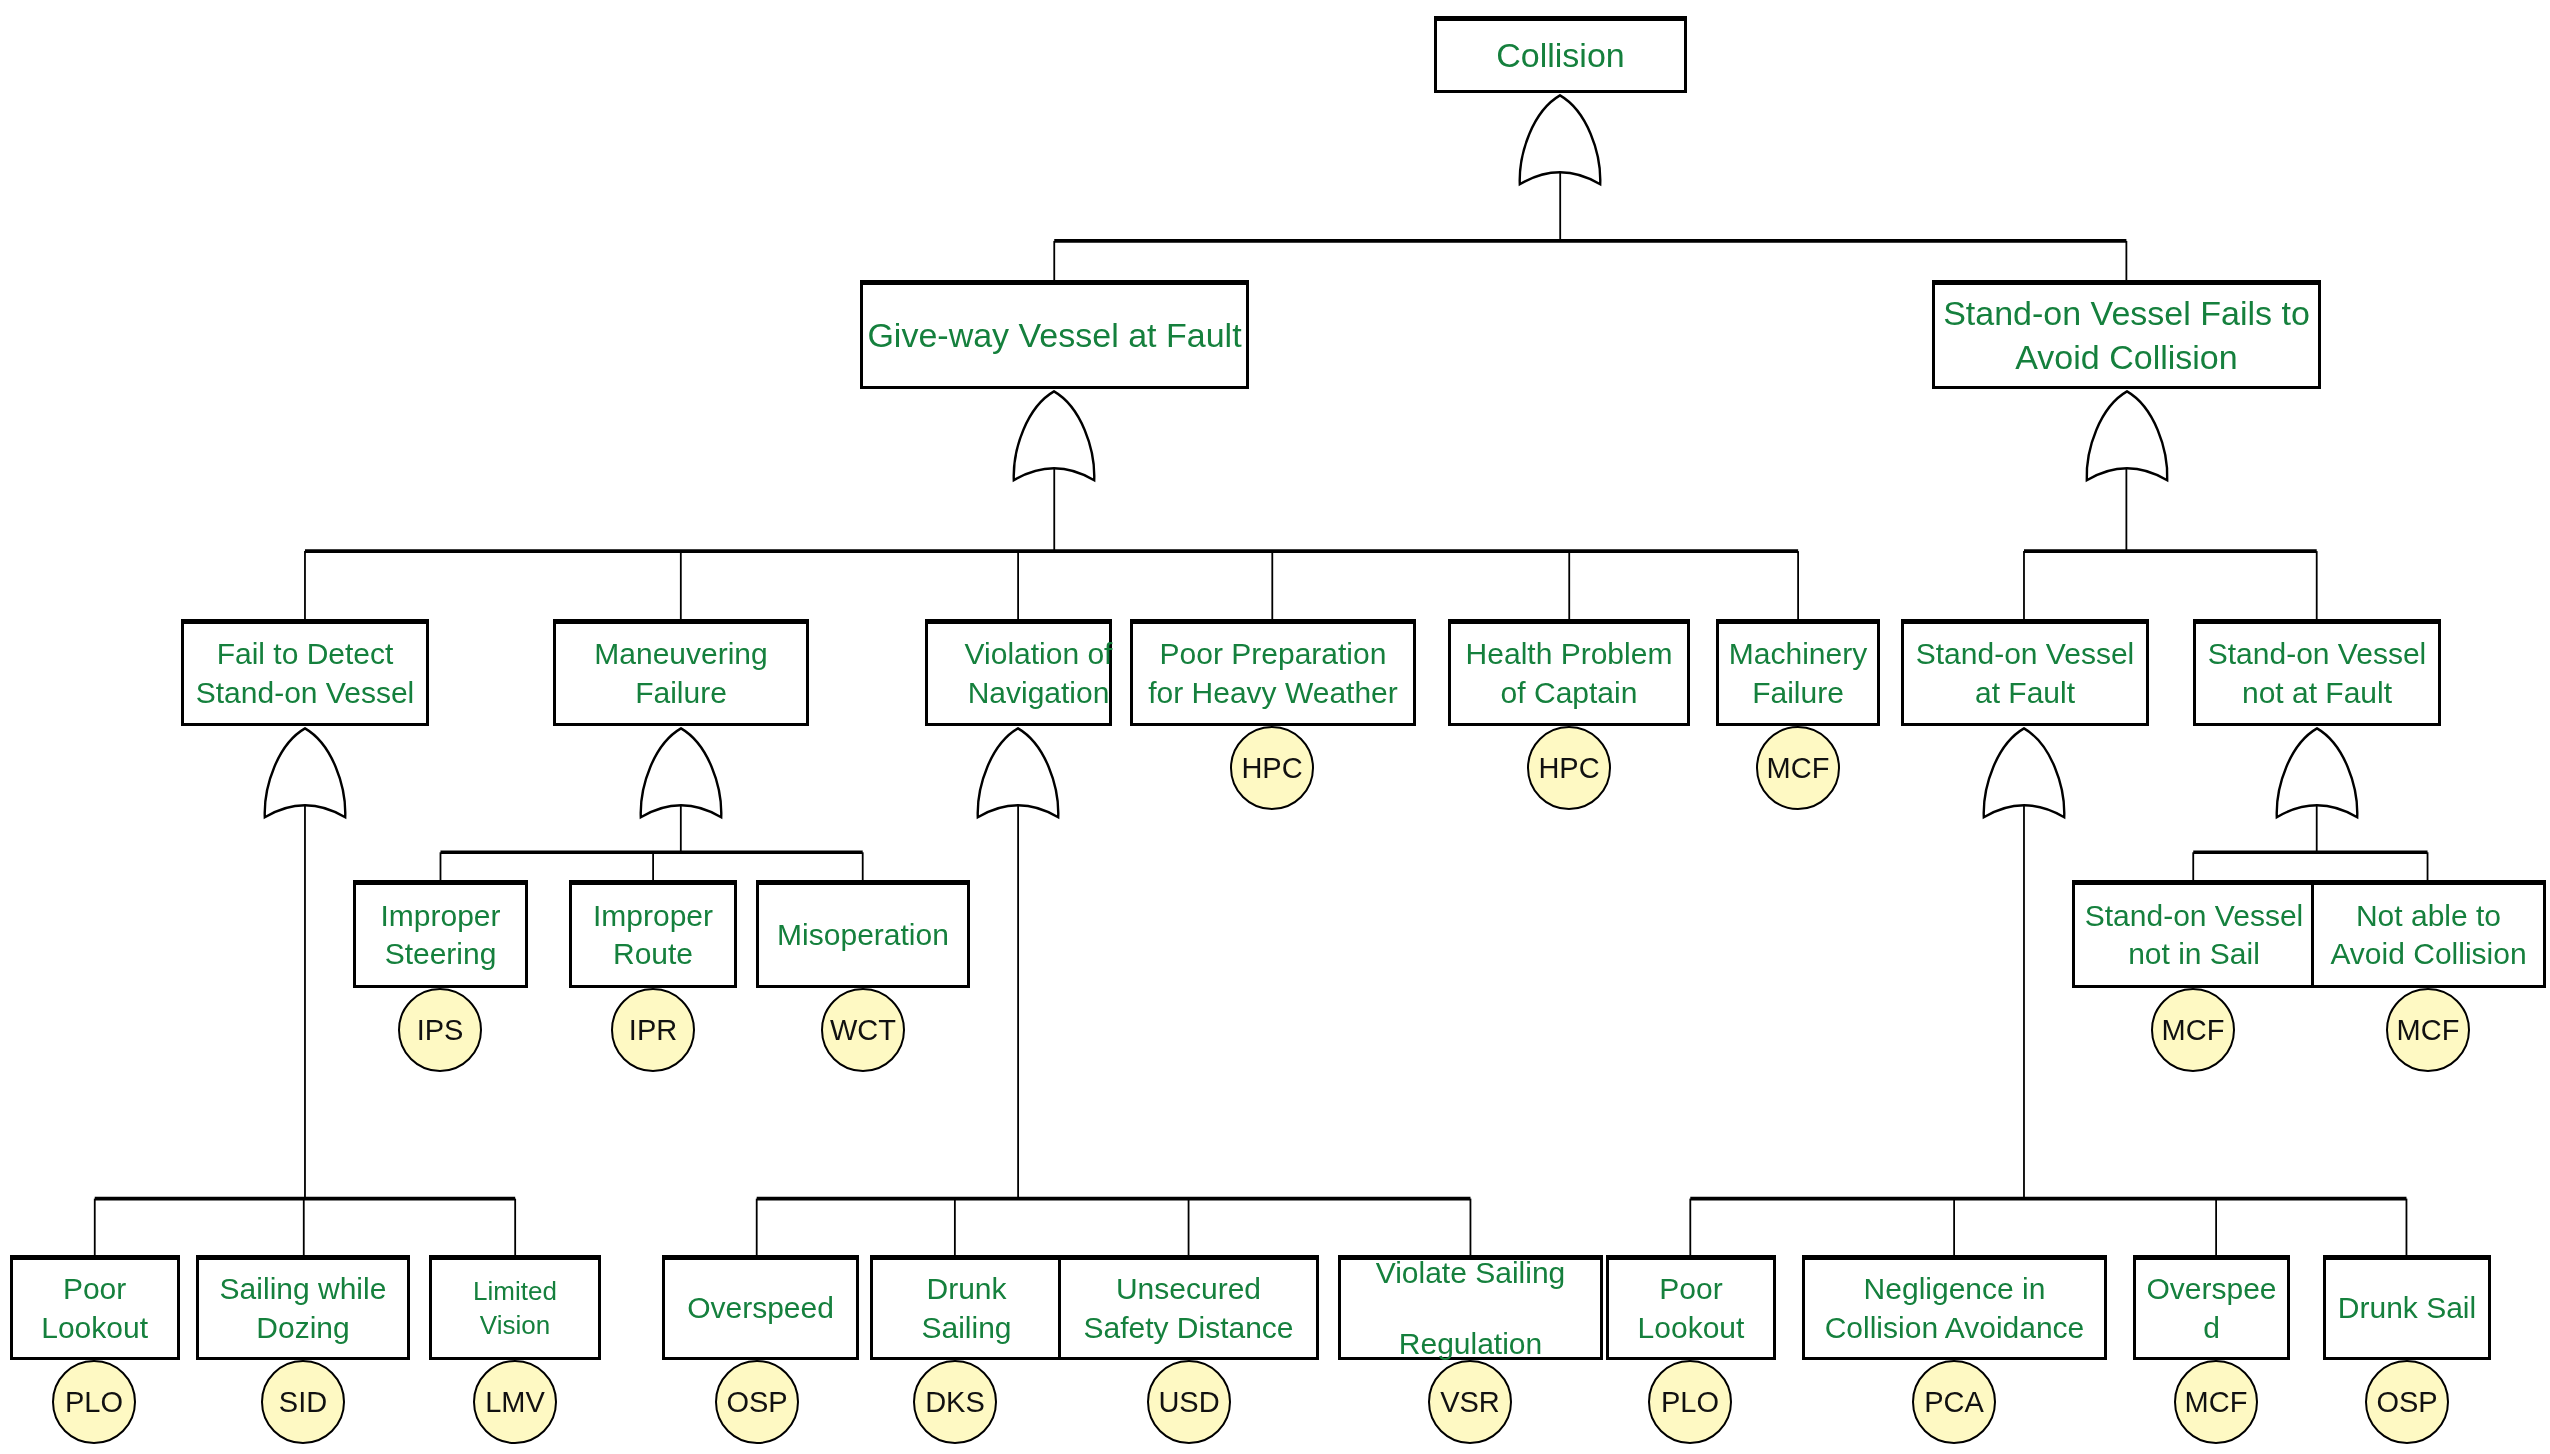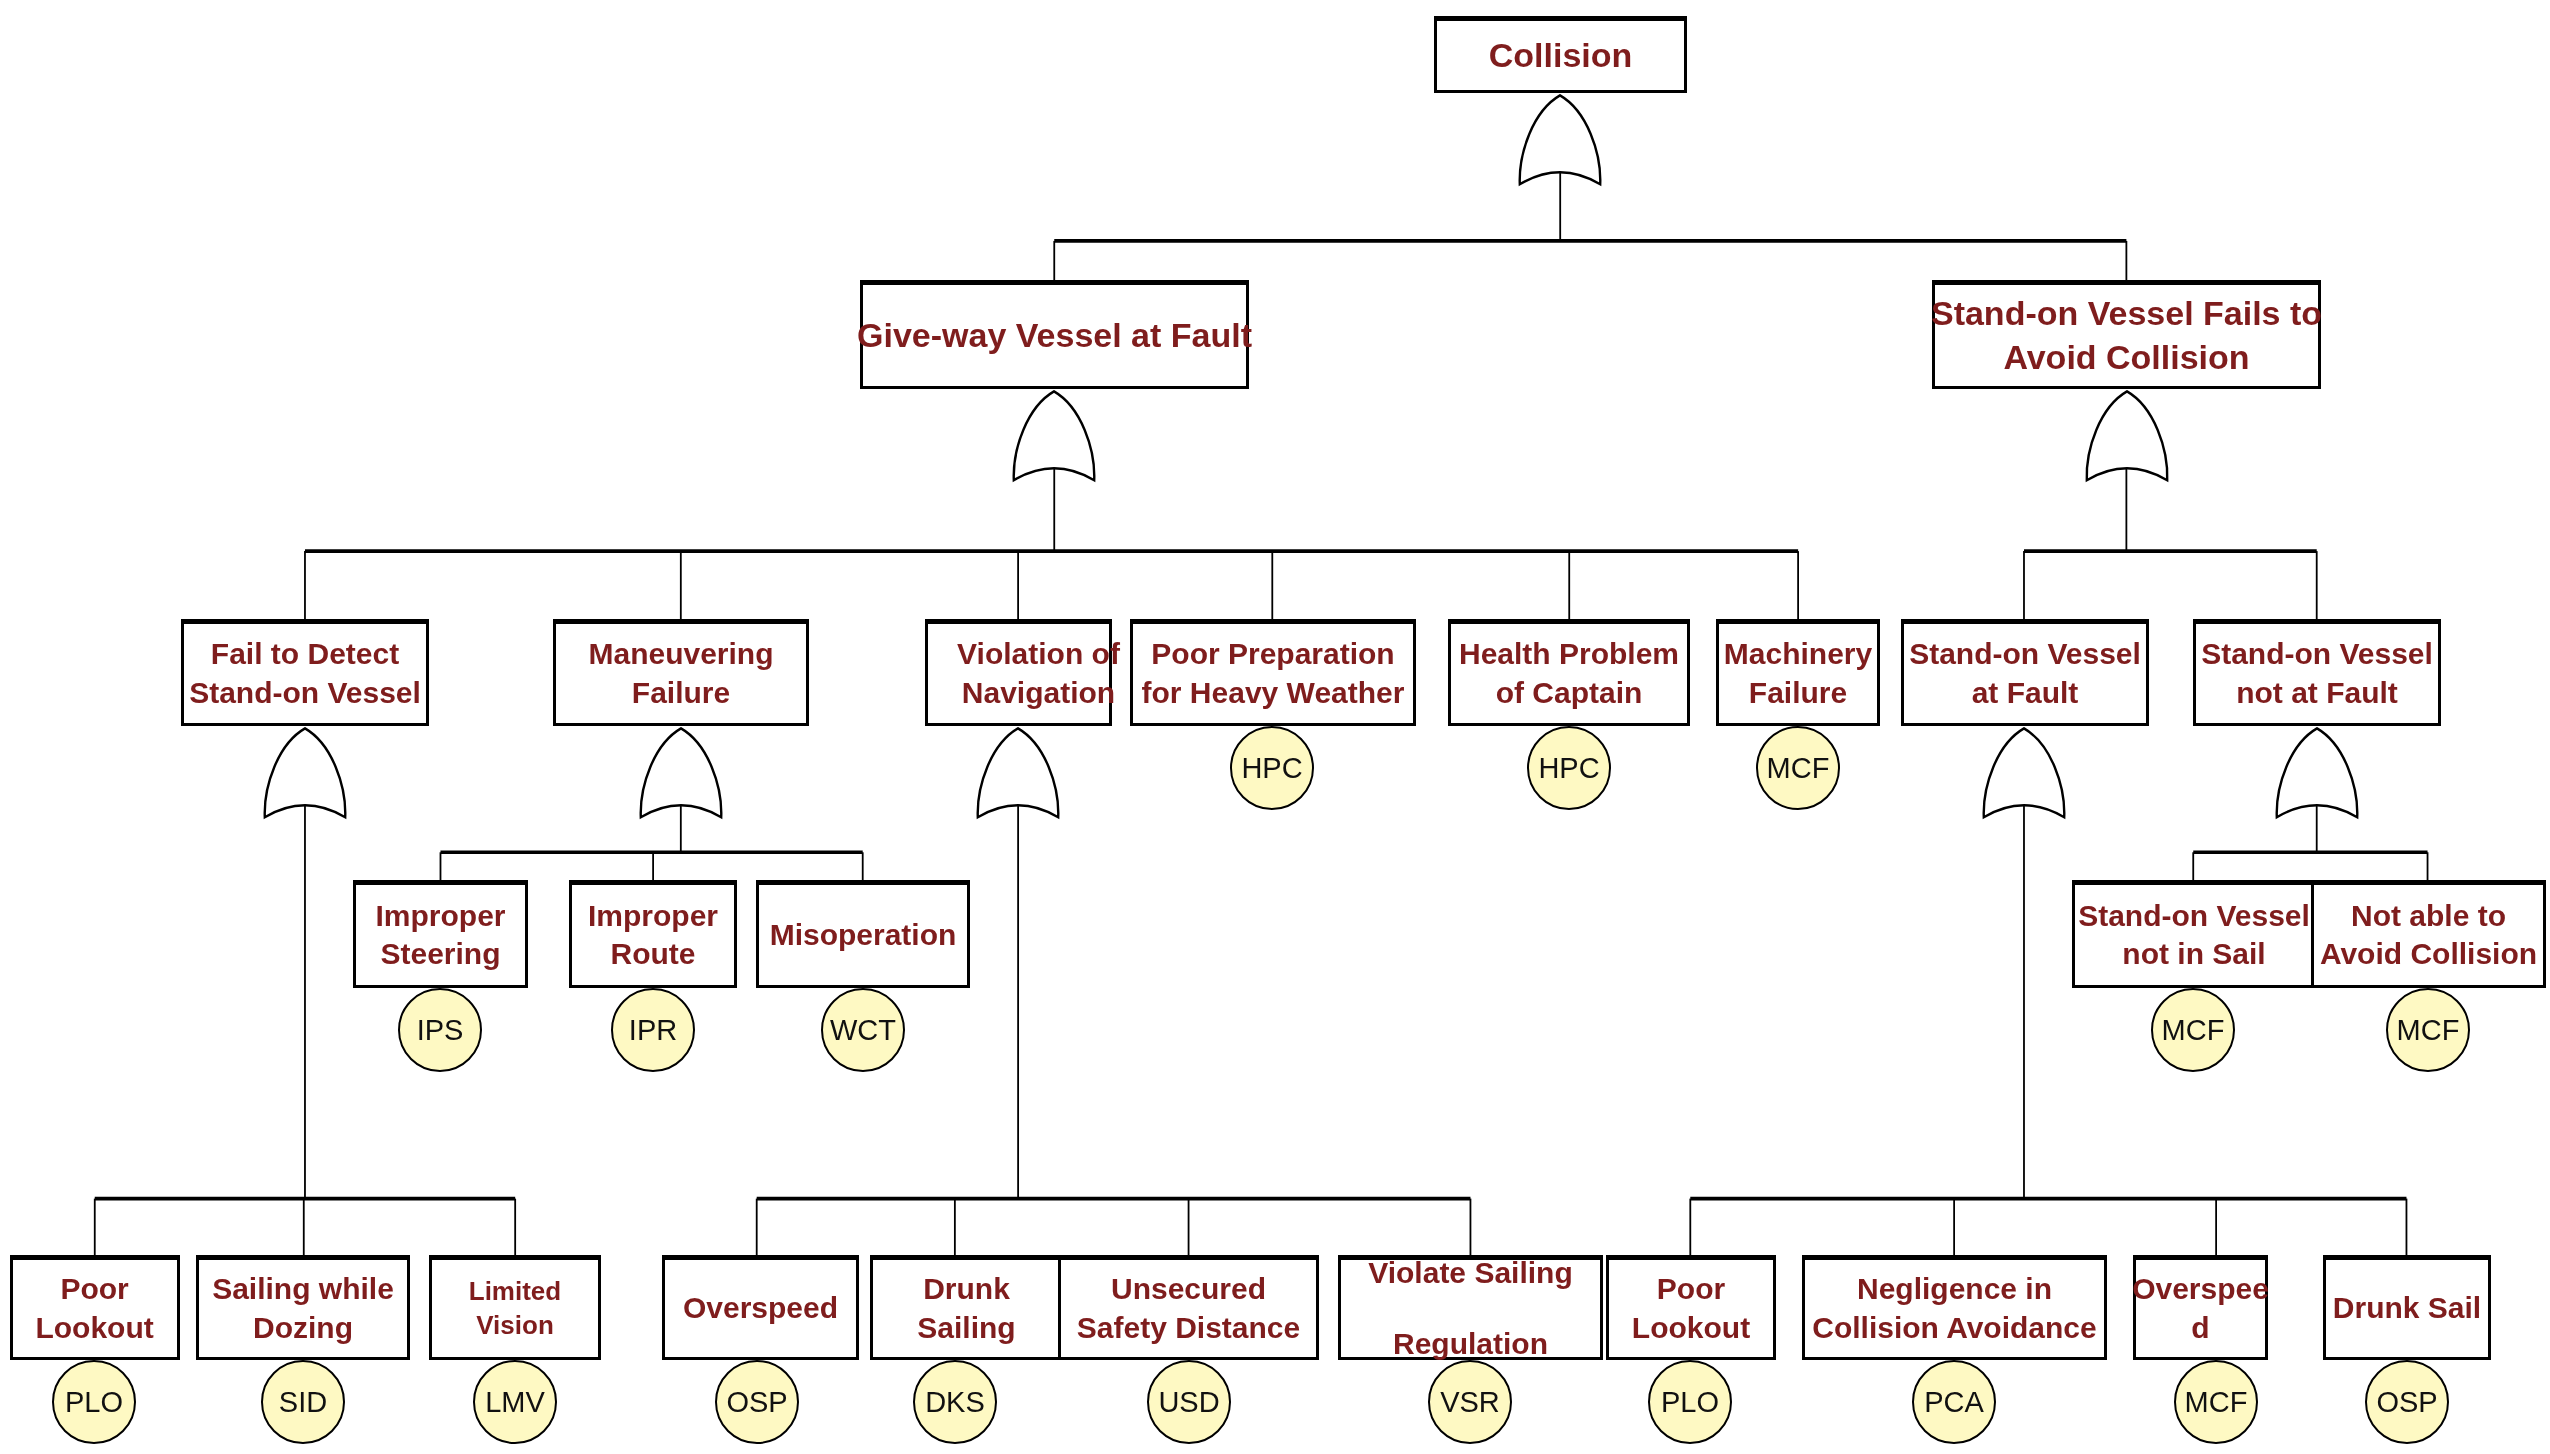--- a/index.html
+++ b/index.html
@@ -13,24 +13,23 @@
   #wires{position:absolute;left:0;top:0;z-index:0;}
   #nodes{position:absolute;left:0;top:0;width:100%;height:100%;z-index:1;}
   .node-box{
     position:absolute;
     box-sizing:border-box;
     background:#ffffff;
     border:3px solid #000000;
     border-top-width:5.4px;
     display:flex;flex-direction:column;justify-content:center;align-items:center;
     text-align:center;
-    color:#7f1d1d;
+    color:#15803d;
     line-height:1.28;
     white-space:nowrap;
-    font-weight:bold;
   }
   .event-circle{
     position:absolute;
     box-sizing:border-box;
     width:84px;height:84px;
     border:2.4px solid #000000;
     border-radius:50%;
     background:#fef9c3;
     display:flex;justify-content:center;align-items:center;
     font-size:29px;
@@ -251,21 +250,21 @@
       <div class="event-circle" style="left: 1648px; top: 1360px;">
         <span>PLO</span>
       </div>
       <div class="node-box" style="left: 1802px; top: 1255px; width: 305px; height: 105px; font-size: 30px;">
         <div>Negligence in</div>
         <div>Collision Avoidance</div>
       </div>
       <div class="event-circle" style="left: 1912px; top: 1360px;">
         <span>PCA</span>
       </div>
-      <div class="node-box" style="left: 2133px; top: 1255px; width: 135px; height: 105px; font-size: 30px;">
+      <div class="node-box" style="left: 2133px; top: 1255px; width: 157px; height: 105px; font-size: 30px;">
         <div>Overspee</div>
         <div>d</div>
       </div>
       <div class="event-circle" style="left: 2174px; top: 1360px;">
         <span>MCF</span>
       </div>
       <div class="node-box" style="left: 2323px; top: 1255px; width: 168px; height: 105px; font-size: 30px;">
         <div>Drunk Sail</div>
       </div>
       <div class="event-circle" style="left: 2365px; top: 1360px;">

